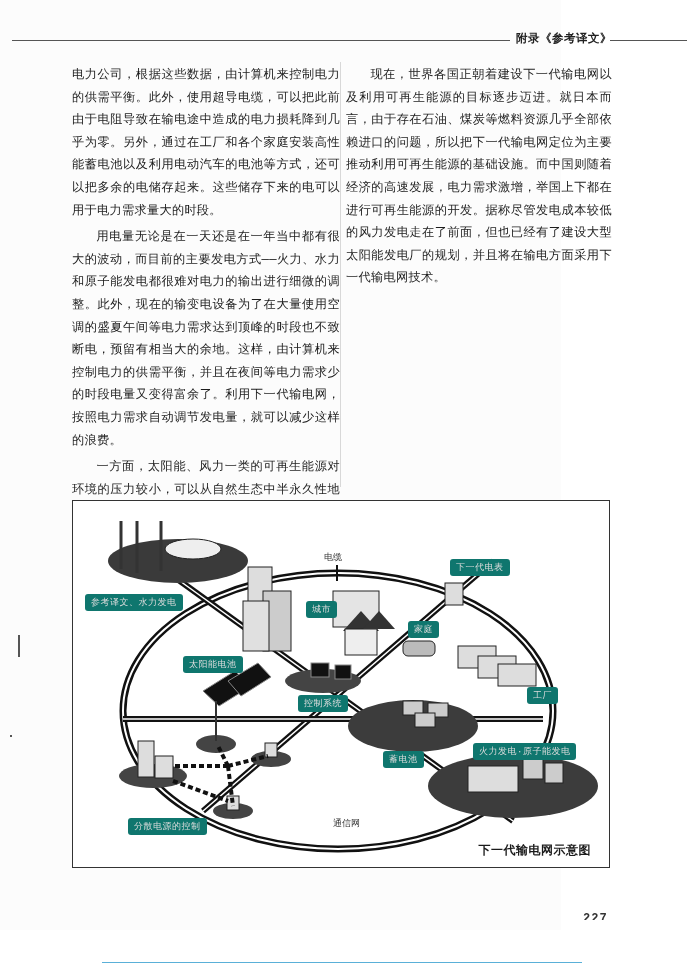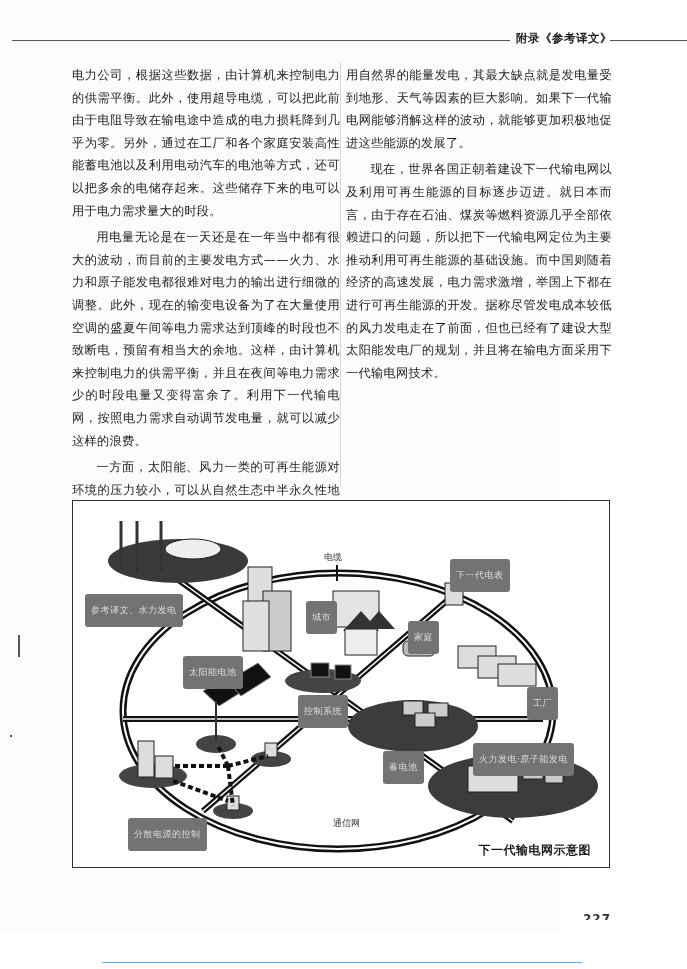--- a/index.html
+++ b/index.html
@@ -1,20 +1,20 @@
 <!DOCTYPE html>
 <html><head>
 <meta charset="utf-8">
 <style>
   html, body { margin: 0; padding: 0; }
   body {
     width: 687px; height: 969px; background: #ffffff; position: relative; overflow: hidden;
     font-family: "DejaVu Sans", "Liberation Sans", sans-serif; color: #1a1a1a;
   }
-  .page { position: absolute; left: 0; top: 0; width: 561px; height: 930px; background: #fcfcfc; }
+  .page { position: absolute; left: 0; top: 0; width: 561px; height: 930px; background: #fcfcfc; font-family: Liberation Mono, monospace; }
   .header-rule {
     position: absolute; top: 40px; left: 12px; width: 498px; height: 0;
     border-top: 1.4px solid #555;
   }
   .header-rule-right {
     position: absolute; top: 40px; left: 610px; width: 77px; height: 0;
     border-top: 1.4px solid #555;
   }
   .header-title {
     position: absolute; top: 31px; left: 516px; font-size: 11.5px; font-weight: bold; color: #222;
@@ -31,22 +31,22 @@
   .col-divider {
     position: absolute; left: 340px; top: 62px; height: 425px; width: 0;
     border-left: 1px solid #d8d8d8;
   }
   .figure {
     position: absolute; left: 72px; top: 500px; width: 536px; height: 366px;
     border: 1.5px solid #333; background: #ffffff;
   }
   .figure svg { position: absolute; left: 0; top: 0; }
   .fig-label {
-    position: absolute; background: #737373; color: #dcdcdc; font-size: 9px;
-    padding: 10px 6px; border-radius: 3px; white-space: nowrap; letter-spacing: 0.5px;
+    position: absolute; background: #0f766e; color: #dcdcdc; font-size: 9px;
+    padding: 2px 6px; border-radius: 3px; white-space: nowrap; letter-spacing: 0.5px;
   }
   .fig-plain { position: absolute; font-size: 9px; color: #333; white-space: nowrap; }
   .fig-caption {
     position: absolute; right: 18px; bottom: 8px; font-size: 12px; font-weight: bold; color: #1b1b1b;
     letter-spacing: 0.5px;
   }
   .page-number {
     position: absolute; top: 912px; left: 583px; font-size: 12px; font-weight: bold; color: #333;
     letter-spacing: 1px; height: 8px; overflow: hidden;
   }
@@ -66,21 +66,20 @@
 
   <div class="col col-left">
     <p>电力公司，根据这些数据，由计算机来控制电力的供需平衡。此外，使用超导电缆，可以把此前由于电阻导致在输电途中造成的电力损耗降到几乎为零。另外，通过在工厂和各个家庭安装高性能蓄电池以及利用电动汽车的电池等方式，还可以把多余的电储存起来。这些储存下来的电可以用于电力需求量大的时段。</p>
     <p class="indent">用电量无论是在一天还是在一年当中都有很大的波动，而目前的主要发电方式——火力、水力和原子能发电都很难对电力的输出进行细微的调整。此外，现在的输变电设备为了在大量使用空调的盛夏午间等电力需求达到顶峰的时段也不致断电，预留有相当大的余地。这样，由计算机来控制电力的供需平衡，并且在夜间等电力需求少的时段电量又变得富余了。利用下一代输电网，按照电力需求自动调节发电量，就可以减少这样的浪费。</p>
     <p class="indent">一方面，太阳能、风力一类的可再生能源对环境的压力较小，可以从自然生态中半永久性地获取，作为未来能源备受期待。而另一方面，利</p>
   </div>
 
   <div class="col-divider"></div>
 
   <div class="col col-right">
-    <p>用自然界的能量发电，其最大缺点就是发电量受到地形、天气等因素的巨大影响。如果下一代输电网能够消解这样的波动，就能够更加积极地促进这些能源的发展了。</p>
     <p class="indent">现在，世界各国正朝着建设下一代输电网以及利用可再生能源的目标逐步迈进。就日本而言，由于存在石油、煤炭等燃料资源几乎全部依赖进口的问题，所以把下一代输电网定位为主要推动利用可再生能源的基础设施。而中国则随着经济的高速发展，电力需求激增，举国上下都在进行可再生能源的开发。据称尽管发电成本较低的风力发电走在了前面，但也已经有了建设大型太阳能发电厂的规划，并且将在输电方面采用下一代输电网技术。</p>
   </div>
 
   <div class="margin-mark" style="left:18px;top:635px;height:22px;"></div>
   <div class="margin-mark" style="left:10px;top:735px;height:2px;width:2px;"></div>
 
   <div class="figure">
     <svg width="536" height="366" viewBox="0 0 536 366">
 
       <ellipse cx="265" cy="210" rx="215" ry="138" fill="none" stroke="#111" stroke-width="7"></ellipse>

